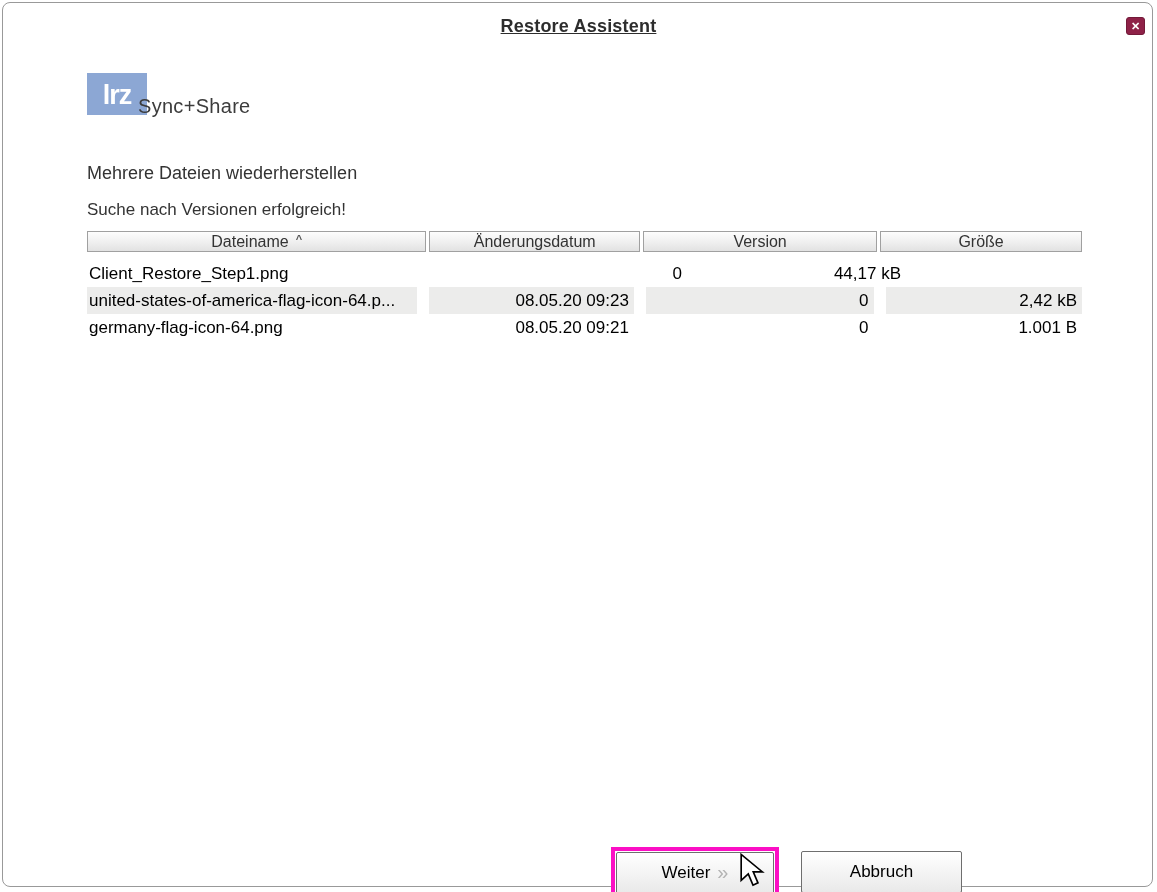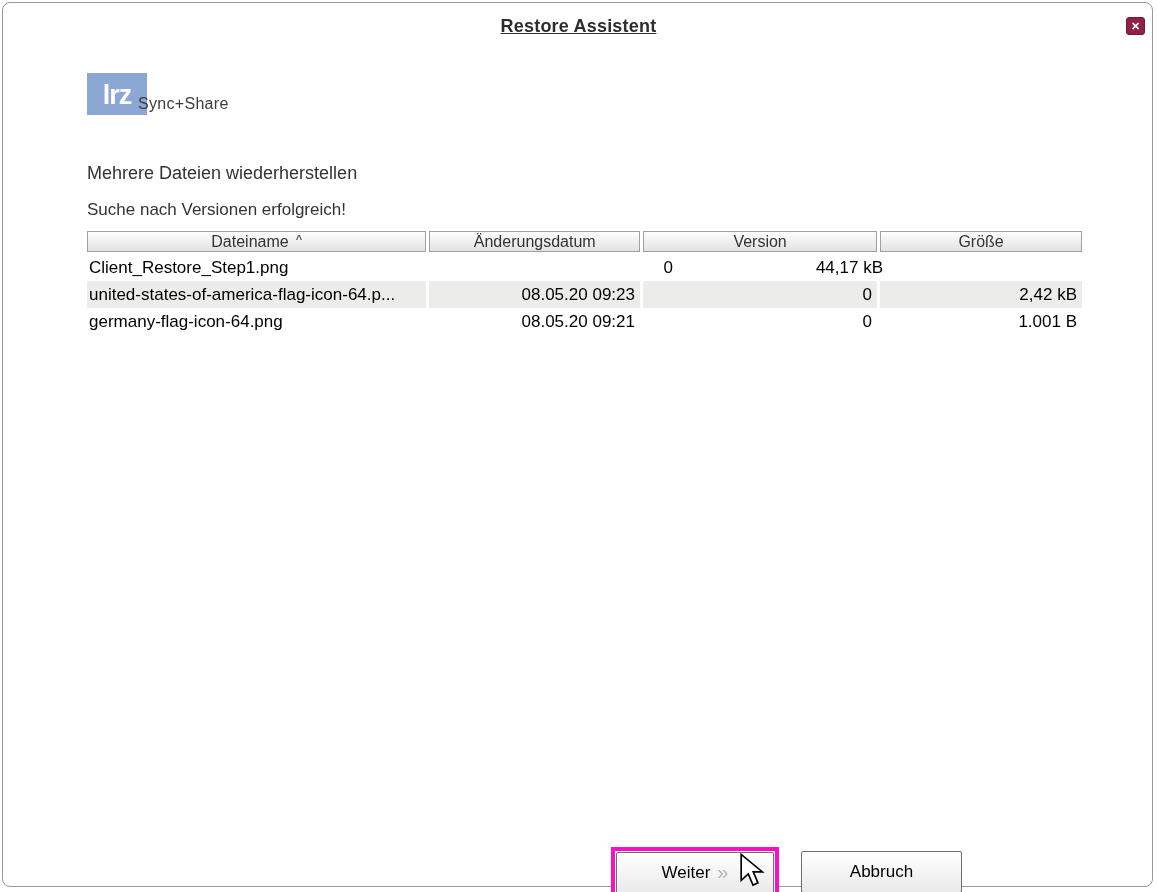--- a/index.html
+++ b/index.html
@@ -31,39 +31,39 @@
   }
   .logo-square{
     position:absolute;left:87px;top:73px;width:60px;height:42px;
     background:#8ca7d4;text-align:center;
   }
   .logo-square span{
     color:#ffffff;font-weight:bold;font-size:27px;line-height:44px;
     letter-spacing:-1px;
   }
   .product{
-    position:absolute;left:138px;top:95px;font-size:16px;color:#3c3c3c;
+    position:absolute;left:138px;top:95px;font-size:20px;color:#3c3c3c;
     letter-spacing:.3px;
   }
   .heading{position:absolute;left:87px;top:163px;font-size:18px;color:#333333;}
   .status{position:absolute;left:87px;top:200px;font-size:17px;color:#333333;}
 
   .table{position:absolute;left:87px;top:231px;width:995px;}
-  .thead{display:flex;gap:3px;height:21px;margin-bottom:2px;}
+  .thead{display:flex;gap:3px;height:21px;margin-bottom:8px;}
   .th{
     box-sizing:border-box;height:21px;
     border:1px solid #a0a0a0;
     background:linear-gradient(#fdfdfd,#efefef 55%,#e2e2e2);
     font-size:16px;color:#333333;
     display:flex;align-items:center;justify-content:center;
     cursor:pointer;white-space:nowrap;overflow:hidden;
   }
   .c1{width:348px;} .c2{width:216px;} .c3{width:240px;} .c4{width:207px;align-items:center;}
   .sort{font-size:11px;color:#555;margin-left:7px;position:relative;top:-3px;font-weight:bold;}
-  .tr{display:flex;gap:3px;height:27px;cursor:default;}
+  .tr{display:flex;gap:12px;height:27px;cursor:default;}
   .tr.striped .td{background:#ececeb;}
   .td{
     box-sizing:border-box;font-size:17px;color:#000000;line-height:27px;
     white-space:nowrap;overflow:hidden;
   }
   .td.name{text-align:left;padding-left:2px;}
   .td.num{text-align:right;padding-right:5px;}
 
   .next-wrap{
     position:absolute;left:611px;top:847px;

